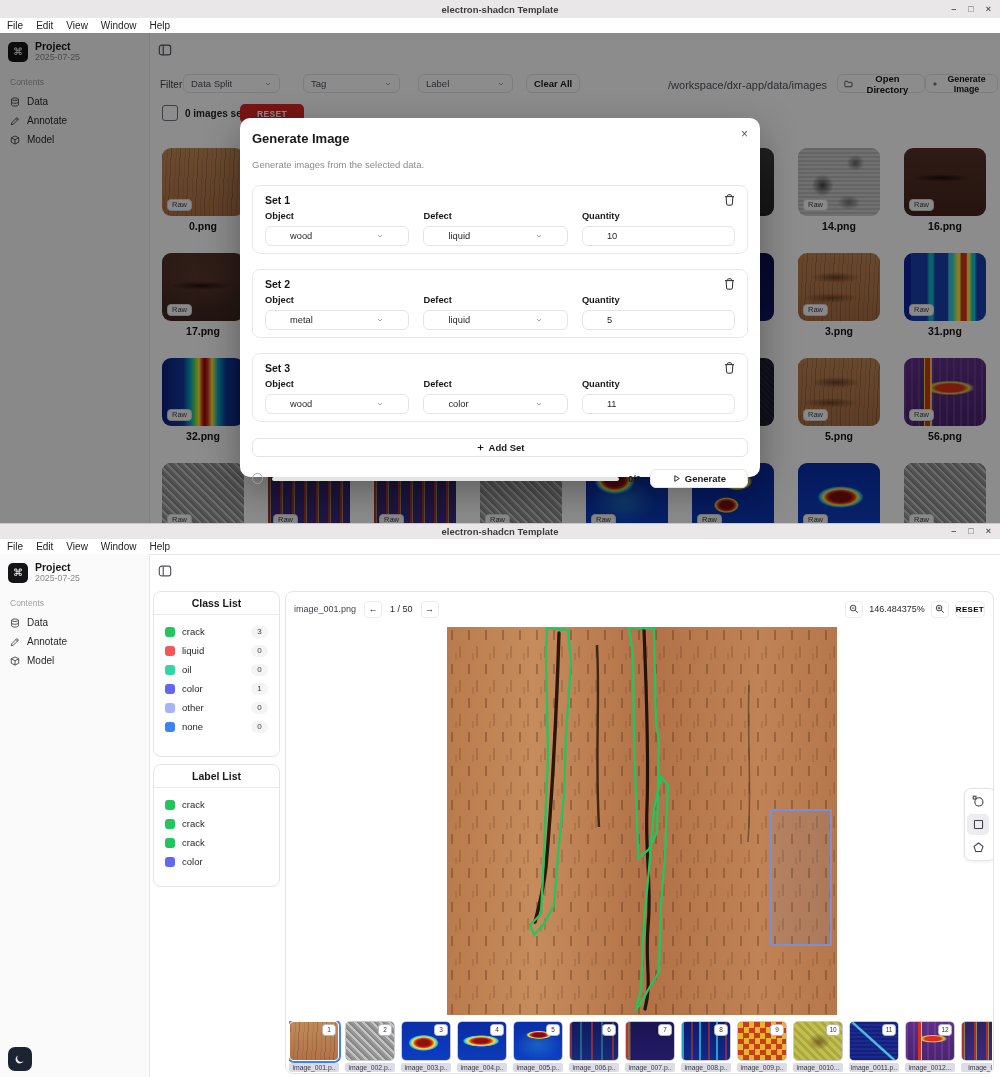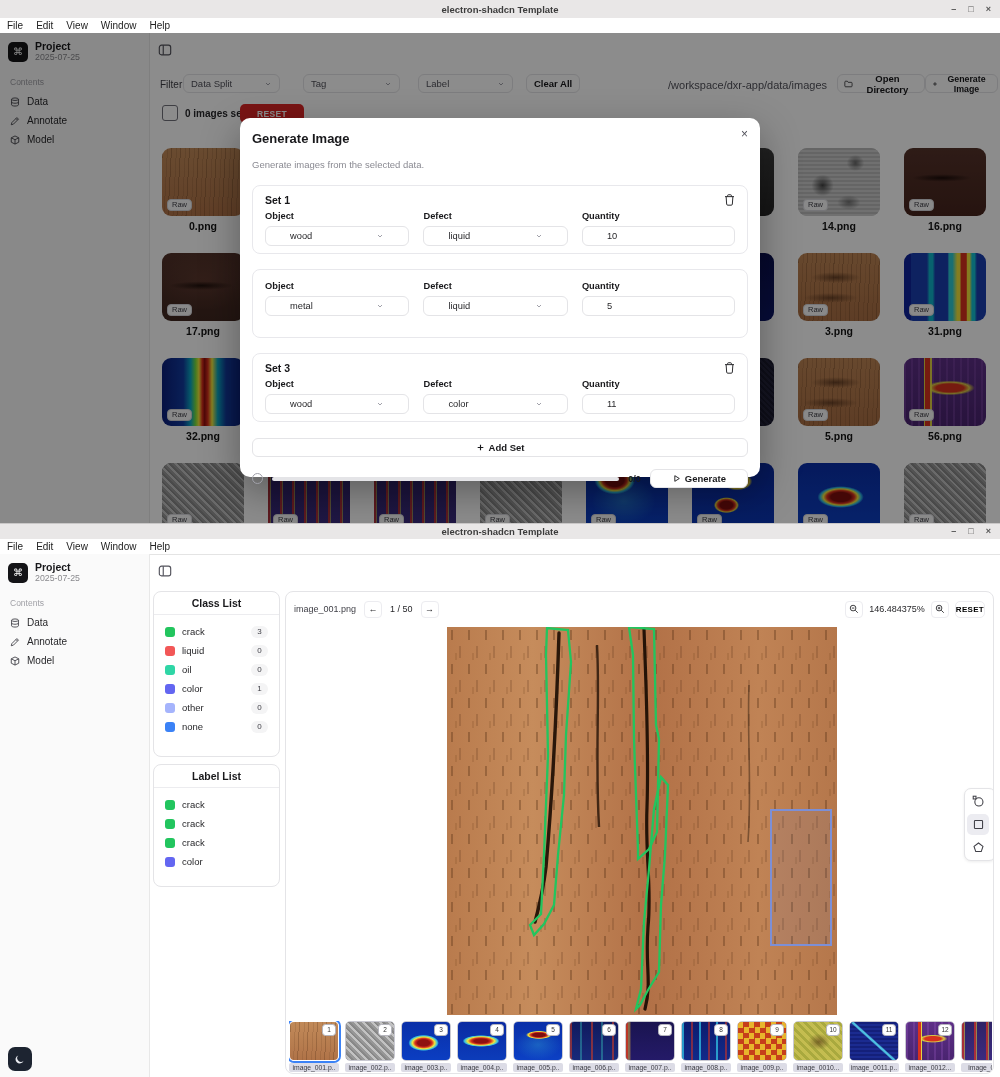--- a/index.html
+++ b/index.html
@@ -499,20 +499,28 @@
             </div>
             <div class="fcol q">
               <div class="flabel">Quantity</div>
               <div class="fld">
                 <span>10</span>
               </div>
             </div>
           </div>
         </div>
         <div class="set-card">
+          <div class="set-head">
+            <span class="set-title">Set 2</span>
+            <span class="icon-btn">
+              <svg class="ic" width="11" height="12" viewBox="0 0 14 16" fill="none" stroke="#27272a" stroke-width="1.3">
+                <path d="M1 3.5h12M4.5 3.5V2a1 1 0 0 1 1-1h3a1 1 0 0 1 1 1v1.5M2.5 3.5l.7 10a1.5 1.5 0 0 0 1.5 1.4h4.6a1.5 1.5 0 0 0 1.5-1.4l.7-10"></path>
+              </svg>
+            </span>
+          </div>
           <div class="set-fields">
             <div class="fcol">
               <div class="flabel">Object</div>
               <div class="fld">
                 <span>metal</span>
                 <svg class="ic" width="8" height="8" viewBox="0 0 16 16" fill="none" stroke="#a1a1aa" stroke-width="2">
                   <path d="M4 6l4 4 4-4"></path>
                 </svg>
               </div>
             </div>

